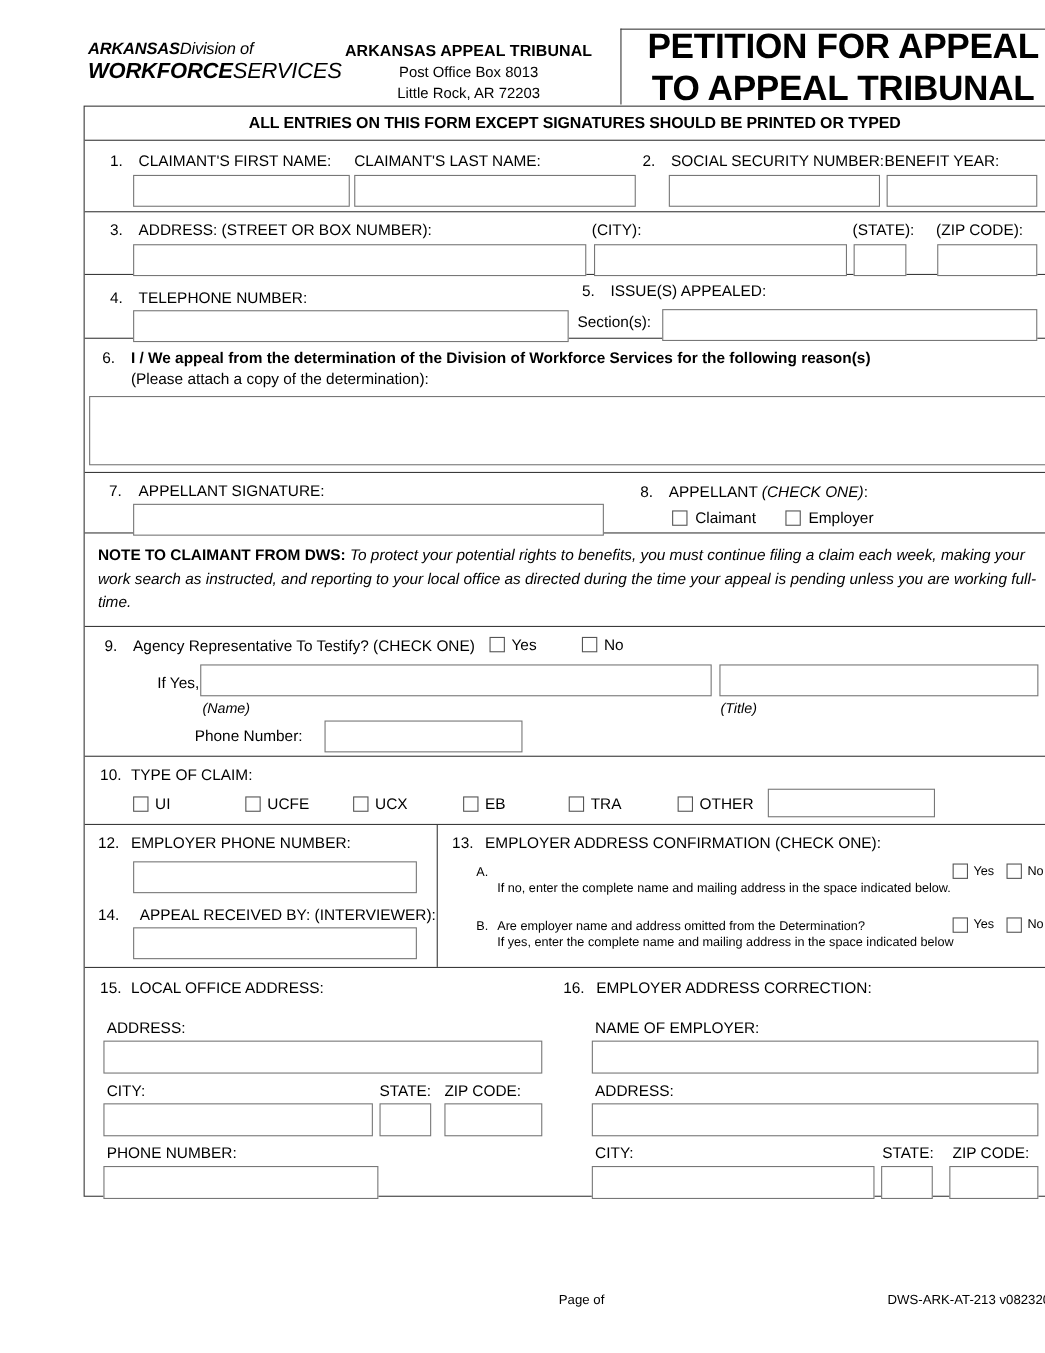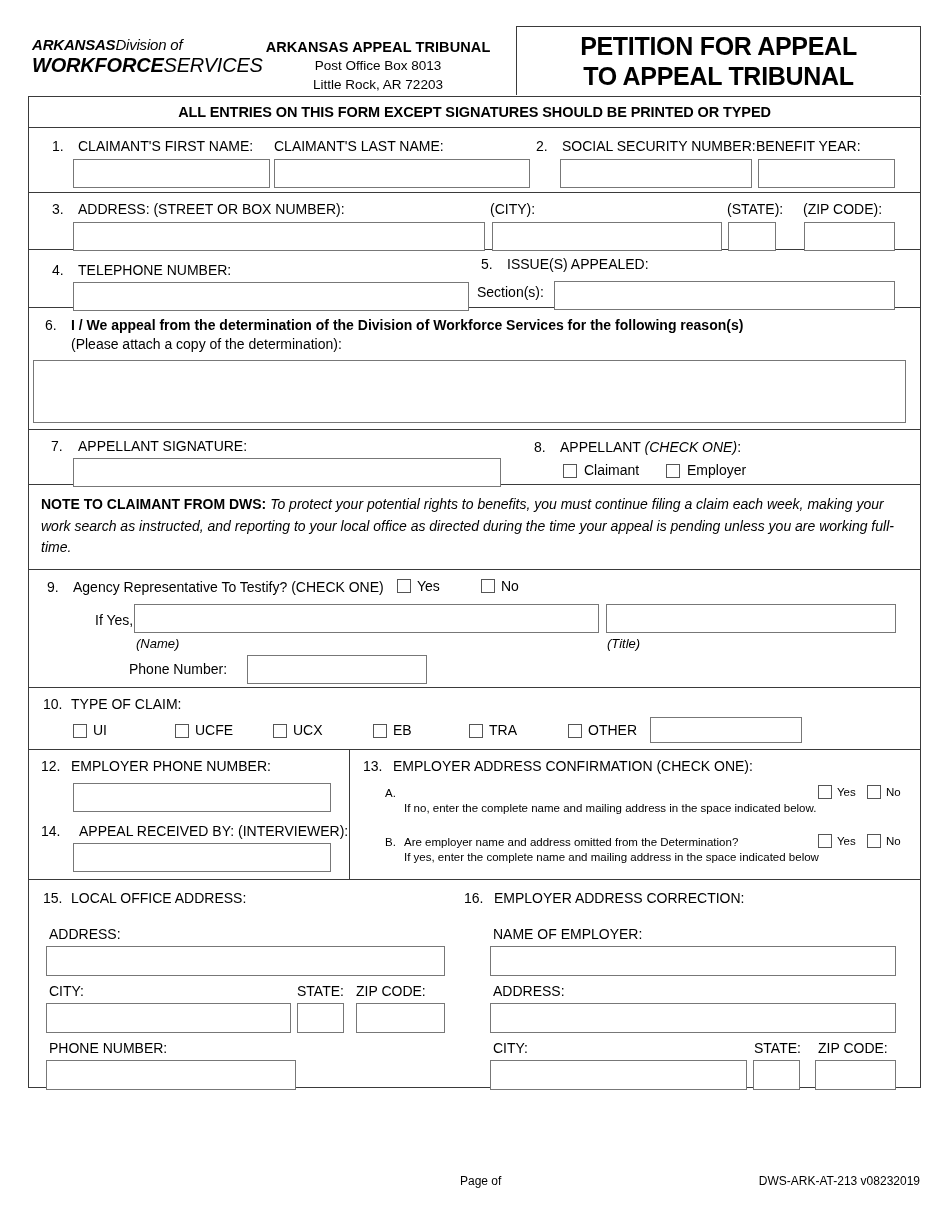--- a/index.html
+++ b/index.html
@@ -12,20 +12,21 @@
     height: 1230px;
     font-family: "Liberation Sans", sans-serif;
     color: #000000;
     -webkit-font-smoothing: antialiased;
   }
   .page {
     position: relative;
     width: 772px;
     height: 1230px;
     box-sizing: border-box;
+    margin-left: 48px;
   }
 
   
   .masthead {
     position: absolute;
     left: 28px; top: 26px;
     width: 893px; height: 70px;
   }
   .logo {
     position: absolute;
@@ -53,21 +54,21 @@
     width: 405px; height: 69px;
     border: 1.6px solid #3a3a3a;
     border-bottom: none;
     box-sizing: border-box;
     display: flex;
     flex-direction: column;
     align-items: center;
     justify-content: center;
   }
   .title-line {
-    font-size: 25px;
+    font-size: 32px;
     font-weight: bold;
     letter-spacing: -0.3px;
     line-height: 1.2;
   }
 
   
   .form {
     position: absolute;
     left: 28px; top: 96px;
     width: 893px;

